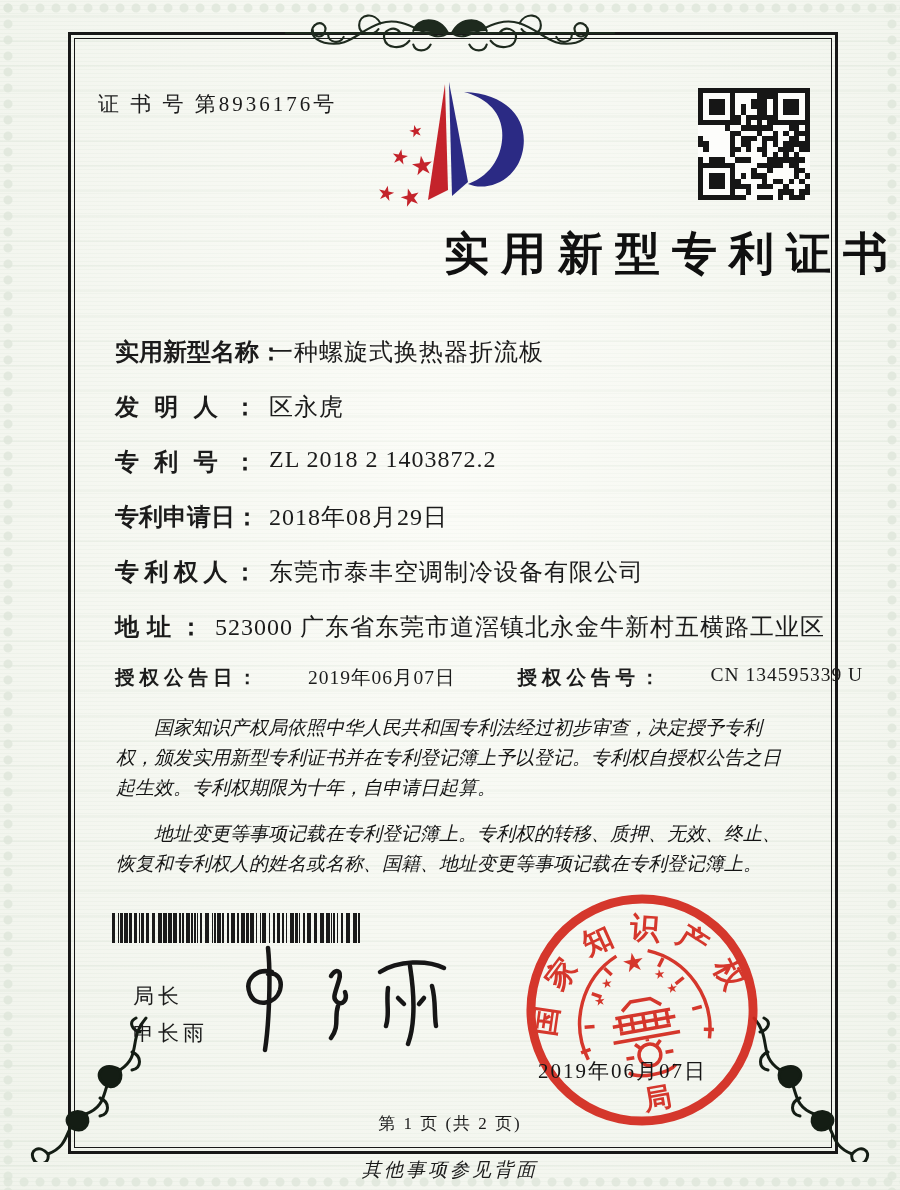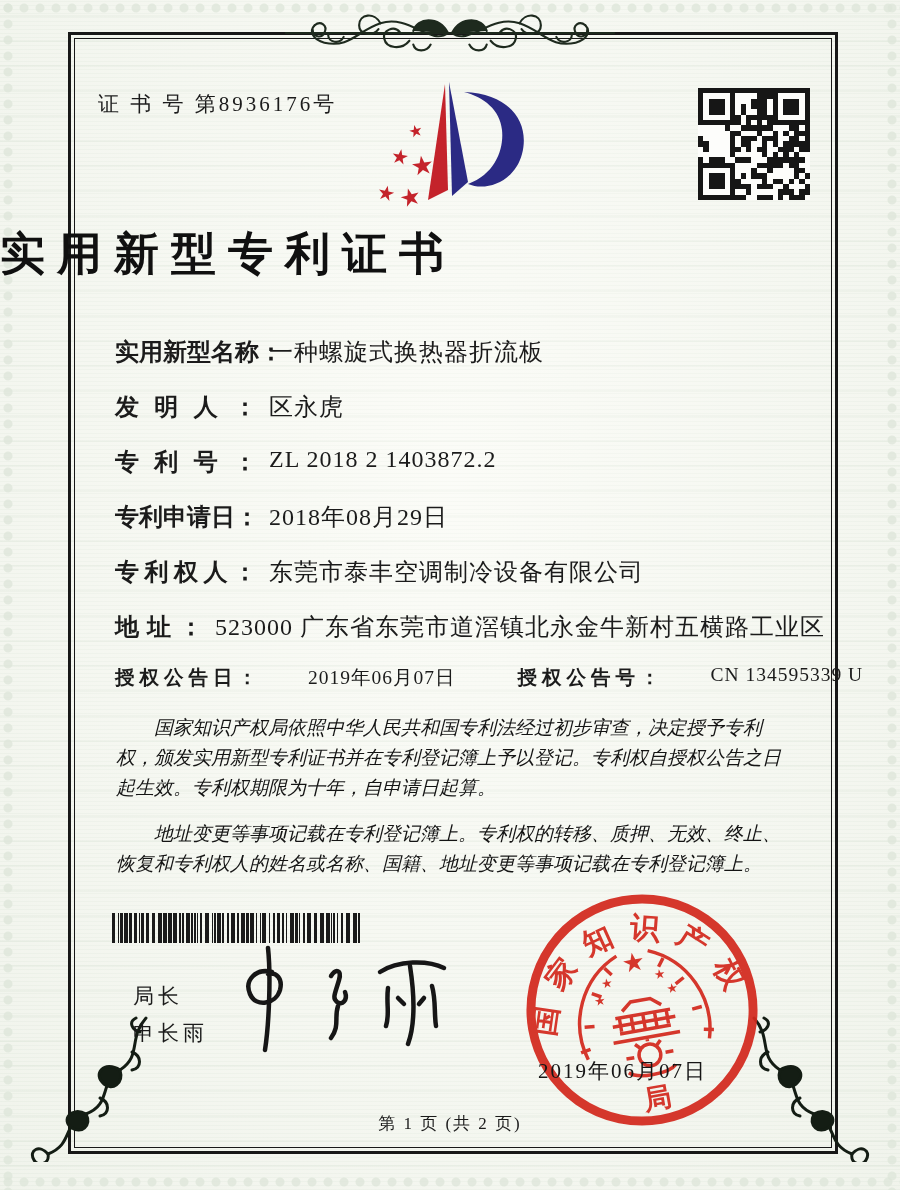--- a/index.html
+++ b/index.html
@@ -22,21 +22,21 @@
 
   .ornament{position:absolute;color:#1e2a1e;}
   #top-flourish{left:280px;top:4px;width:340px;height:58px;}
   #corner-left{left:28px;top:1012px;width:140px;height:150px;}
   #corner-right{left:732px;top:1012px;width:140px;height:150px;}
 
   .certno{position:absolute;left:98px;top:90px;font-size:21px;letter-spacing:3px;color:#1b1b1b;}
   #logo{position:absolute;left:372px;top:80px;width:175px;height:135px;}
   #qr{position:absolute;left:698px;top:88px;width:112px;height:112px;background:#fdfdfb;}
 
-  .title{position:absolute;left:0;top:224px;width:900px;text-align:left;
+  .title{position:absolute;left:0;top:224px;width:900px;text-align:right;
     font-size:45px;font-weight:700;letter-spacing:12px;color:#101010;}
 
   .fields{position:absolute;left:115px;top:336px;width:710px;color:#1b1b1b;}
   .field-row{height:55px;font-size:24px;display:flex;align-items:flex-start;white-space:nowrap;}
   .field-label{display:inline-block;width:142px;text-align:justify;text-align-last:justify;font-weight:600;}
   .field-value{margin-left:12px;letter-spacing:1px;}
   .grant-row{position:absolute;left:115px;top:664px;width:710px;font-size:19.5px;color:#1b1b1b;display:flex;}
   .grant-pair{display:flex;white-space:nowrap;gap:39px;}
   .grant-pair.second{margin-left:62px;}
 
@@ -522,14 +522,15 @@
         <path d="M62,150 l-10,2 M70,128 l-10,-1 M82,100 l-9,-5 M96,80 l-6,-8"></path>
         <path d="M178,150 l10,2 M170,128 l10,-1 M158,100 l9,-5 M144,80 l6,-8"></path>
         <path d="M96,180 C104,188 136,188 144,180"></path>
       </g>
     </g>
   </svg>
   <div class="seal-date">2019年06月07日</div>
 
   <div class="pageinfo">第 1 页 (共 2 页)</div>
 
+  <div class="footnote">其他事项参见背面</div>
 
 </div>
 
 </body></html>

